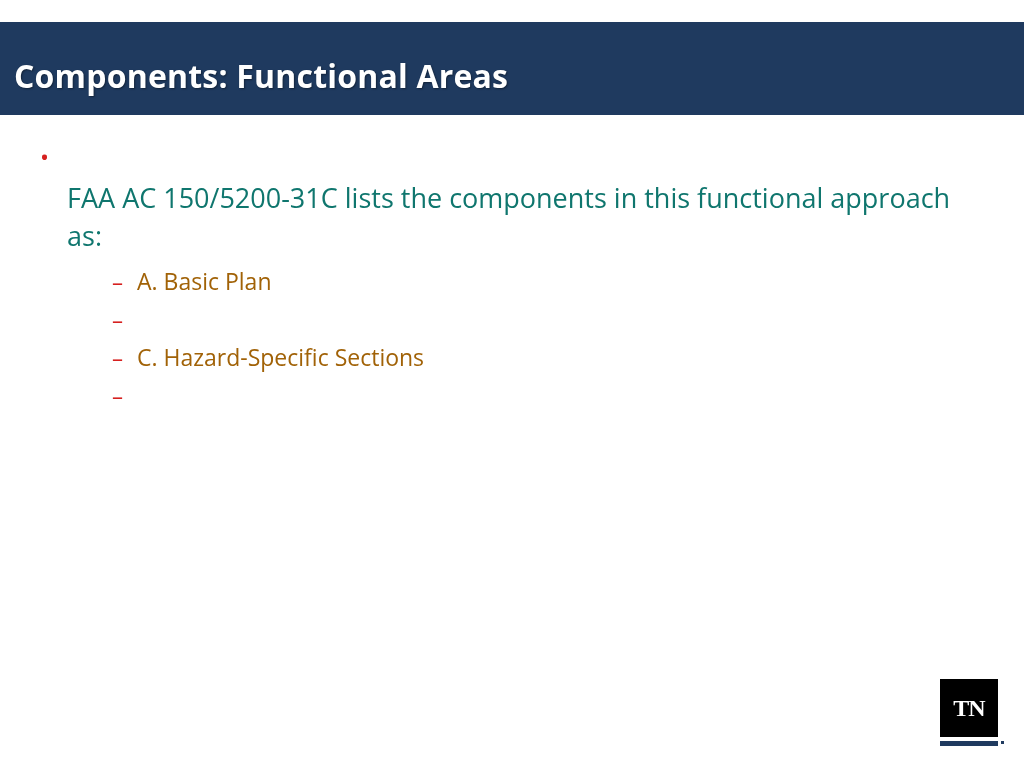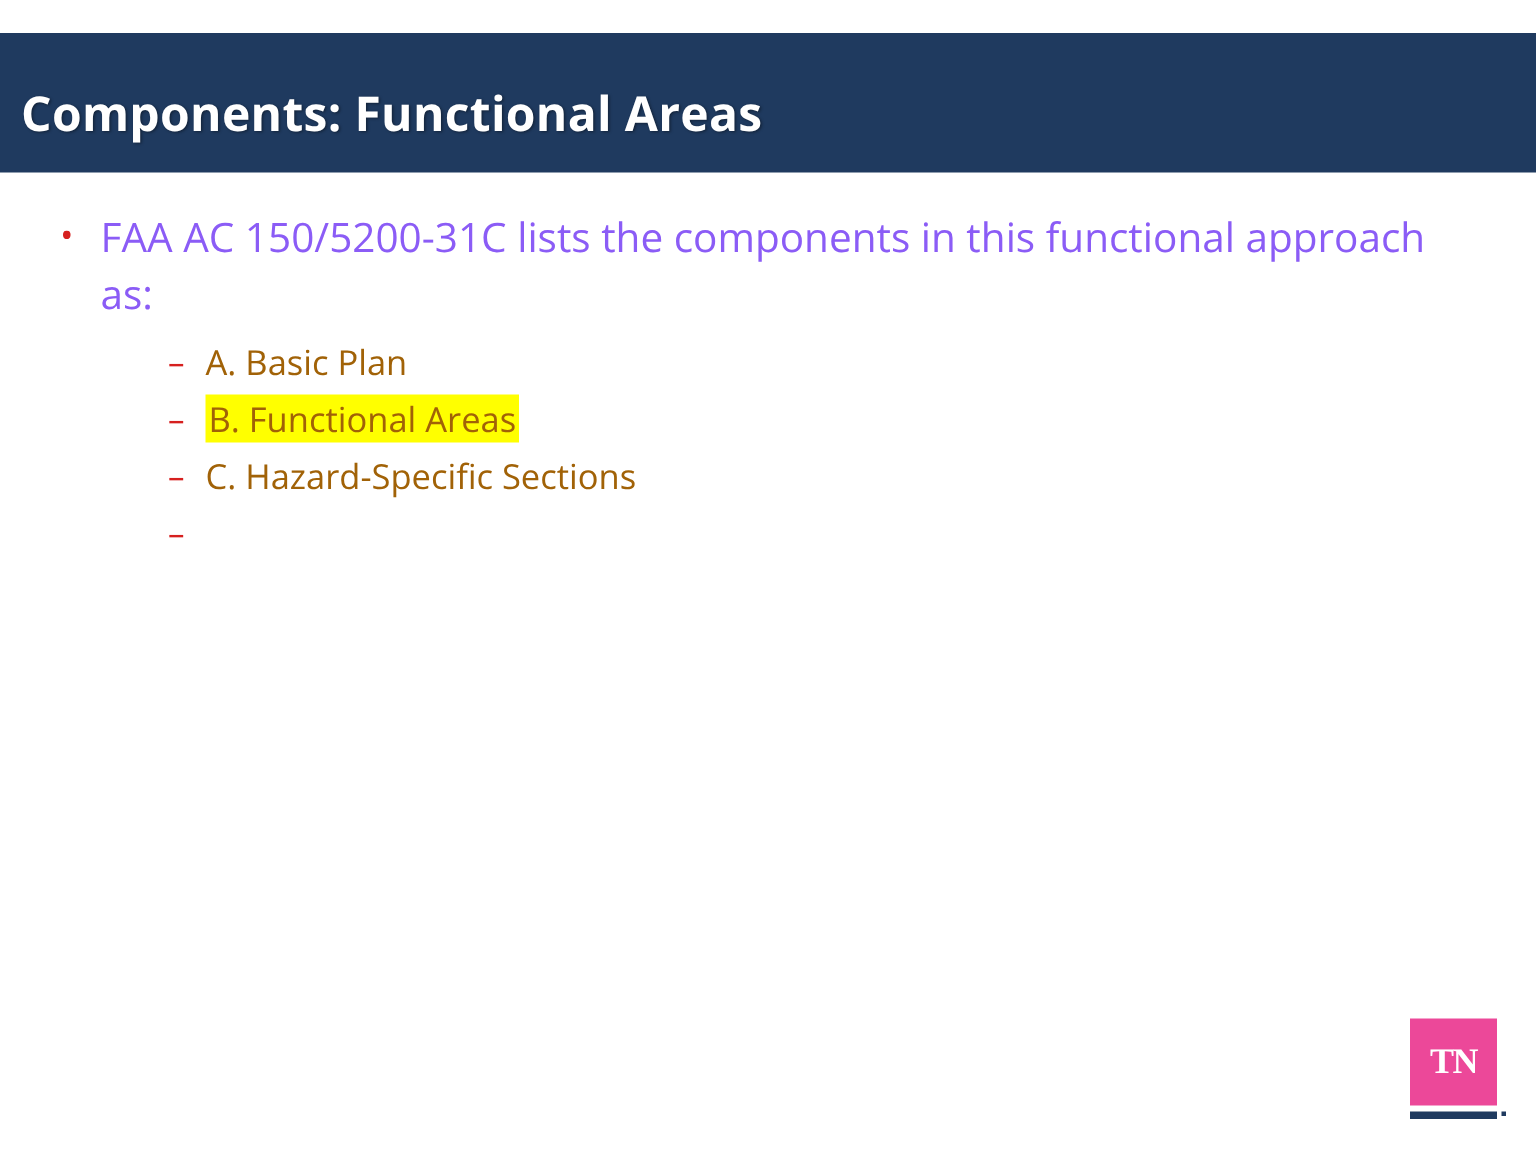--- a/index.html
+++ b/index.html
@@ -33,24 +33,25 @@
       margin-bottom: 10px;
     }
     .main-bullet .dot {
       color: #d6201f;
       font-size: 24px;
       line-height: 36px;
       margin-right: 18px;
       margin-left: 0;
     }
     .main-bullet .text {
-      color: #8b5cf6;
+      color: #0f766e;
       font-size: 27px;
       line-height: 38px;
       font-weight: 400;
+      margin-top: 40px;
     }
     .sub-list {
       margin-left: 72px;
       margin-top: 4px;
     }
     .sub-item {
       display: flex;
       align-items: flex-start;
       margin-bottom: 6px;
     }
@@ -73,21 +74,21 @@
       padding: 0 2px;
     }
     .logo-container {
       position: absolute;
       bottom: 22px;
       right: 26px;
     }
     .tn-logo {
       width: 58px;
       height: 58px;
-      background: #ec4899;
+      background: #000000;
       display: flex;
       align-items: center;
       justify-content: center;
       position: relative;
     }
     .tn-logo-text {
       color: #ffffff;
       font-weight: 700;
       font-size: 24px;
       font-family: Georgia, 'Times New Roman', serif;
@@ -120,21 +121,20 @@
     <div class="dot">•</div>
     <div class="text">FAA AC 150/5200-31C lists the components in this functional approach as:</div>
   </div>
   <div class="sub-list">
     <div class="sub-item">
       <div class="dash">–</div>
       <div class="text"><span>A. Basic Plan</span></div>
     </div>
     <div class="sub-item">
       <div class="dash">–</div>
-      <div class="text"><span class="highlighted">B. Functional Areas</span></div>
     </div>
     <div class="sub-item">
       <div class="dash">–</div>
       <div class="text"><span>C. Hazard-Specific Sections</span></div>
     </div>
     <div class="sub-item">
       <div class="dash">–</div>
     </div>
   </div>
 </div>

